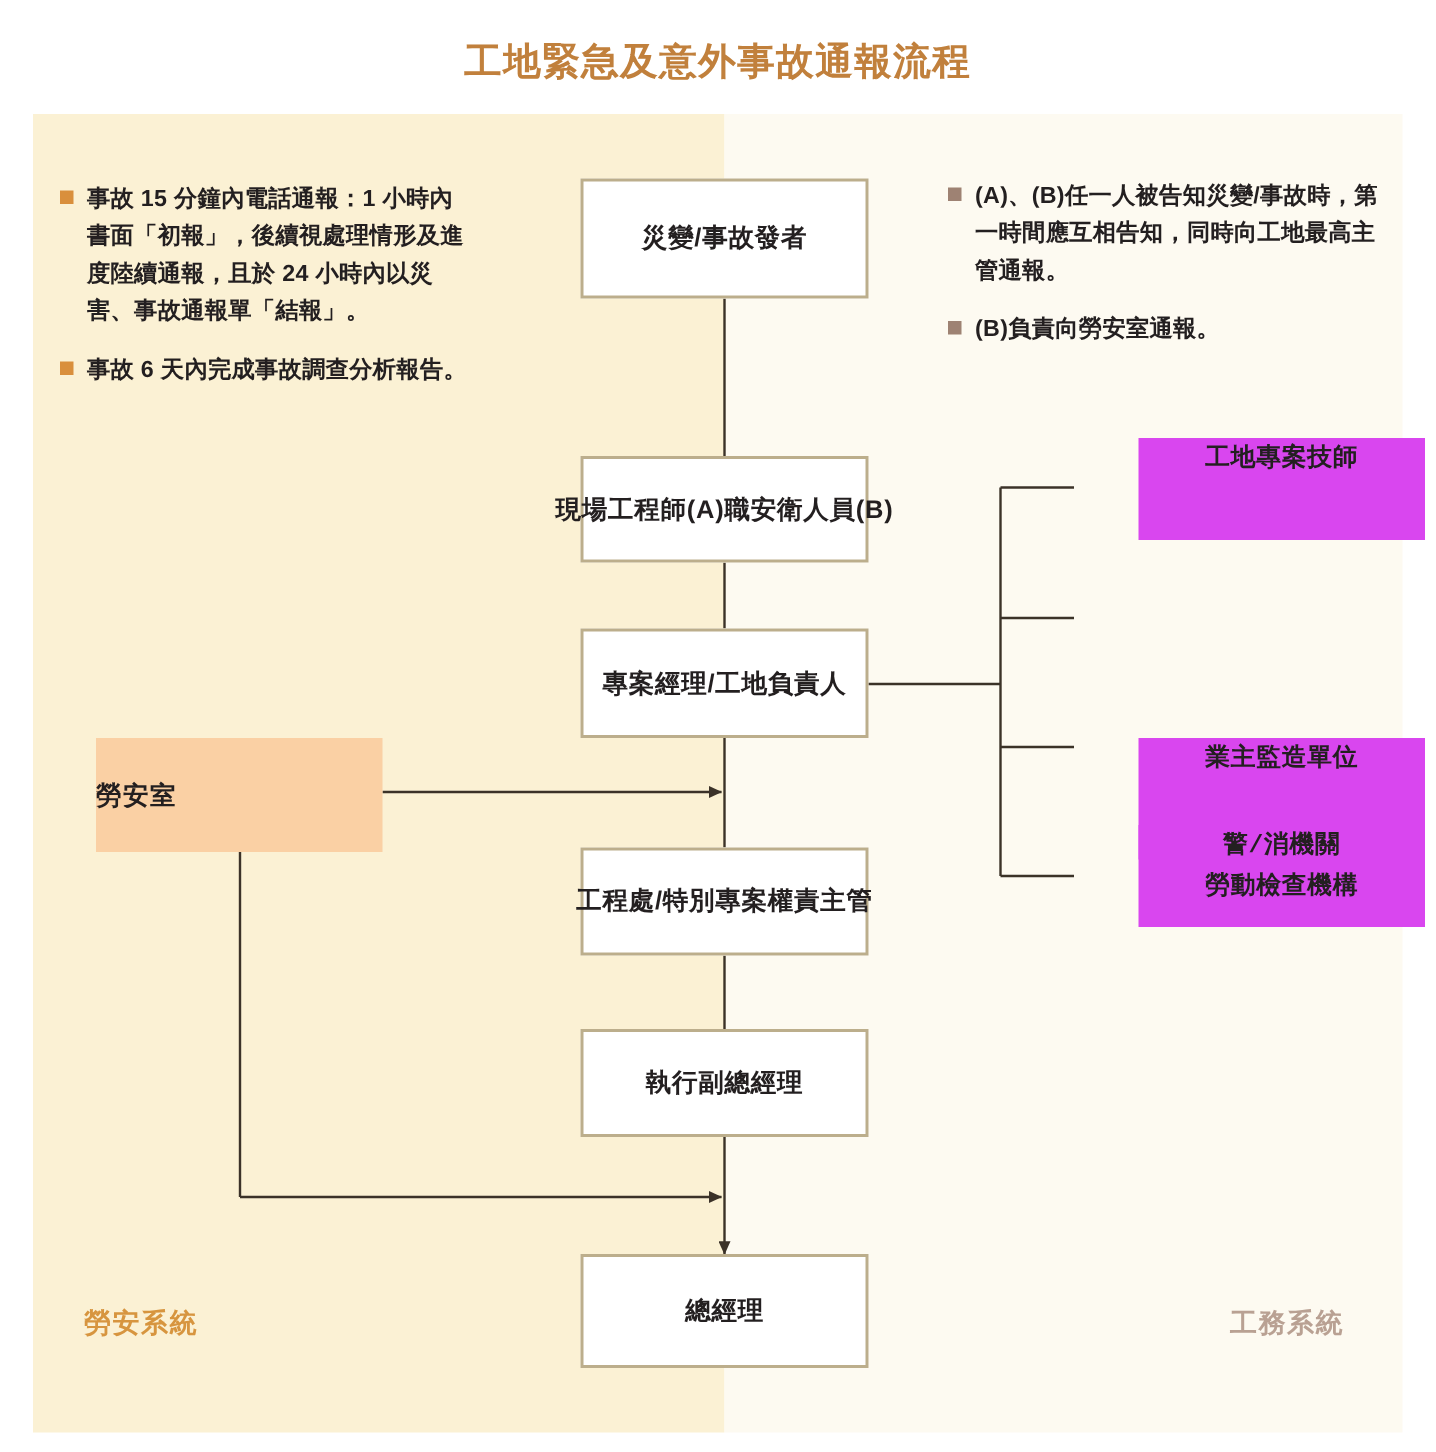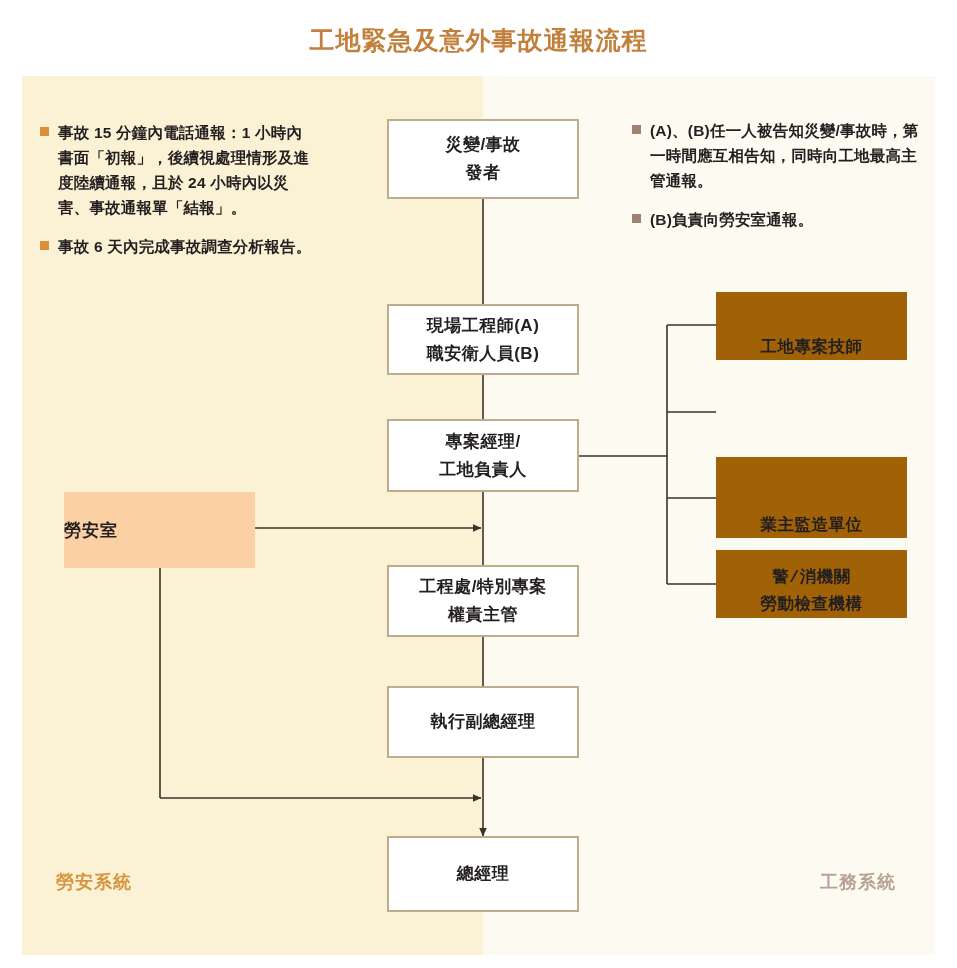--- a/index.html
+++ b/index.html
@@ -39,34 +39,35 @@
   .bullets-right .sq{background:#9E8273;}
 
   
   .sys-label{position:absolute;font-size:18px;font-weight:bold;letter-spacing:1px;}
   .sys-left{left:56px;top:870px;color:#D7953F;}
   .sys-right{left:820px;top:870px;color:#B9A193;}
 
   
   .node{
     position:absolute;background:#FFFFFF;border:2px solid #BCAE8C;
-    display:flex;flex-direction:column;align-items:center;justify-content:center;
+    display:flex;flex-direction:row;align-items:center;justify-content:center;
     box-sizing:border-box;
     font-size:17px;font-weight:bold;color:#231F20;line-height:28px;letter-spacing:0.5px;
     text-align:center;
   }
   .node .ln{display:block;white-space:nowrap;}
 
   
   .pnode{
-    position:absolute;background:#a16207;border:none;
-    display:flex;flex-direction:column;align-items:center;justify-content:flex-end;
+    position:absolute;background:#d946ef;border:none;
+    display:flex;flex-direction:column;align-items:center;justify-content:flex-start;
     box-sizing:border-box;
     font-size:16.5px;font-weight:bold;color:#231F20;line-height:27px;letter-spacing:0.5px;
     text-align:center;
+    margin-left:43px;
   }
   .pnode .ln{display:block;white-space:nowrap;}
 
   
   .onode{
     position:absolute;background:#FAD0A4;border:none;
     display:flex;align-items:center;box-sizing:border-box;
     font-size:17px;font-weight:bold;color:#231F20;letter-spacing:1px;
   }
 
@@ -158,21 +159,21 @@
 
   <div class="node" style="left:387px;top:836px;width:192px;height:76px;">
     <span class="ln">總經理</span>
   </div>
 
   <div class="pnode" style="left:716px;top:292px;width:191px;height:68px;">
     <span class="ln">工地專案技師</span>
   </div>
 
 
-  <div class="pnode" style="left:716px;top:457px;width:191px;height:81px;">
+  <div class="pnode" style="left:716px;top:492px;width:191px;height:81px;">
     <span class="ln">業主監造單位</span>
   </div>
 
   <div class="pnode" style="left:716px;top:550px;width:191px;height:68px;font-family:Liberation Mono, monospace;">
     <span class="ln">警/消機關</span>
     <span class="ln">勞動檢查機構</span>
   </div>
 
   <div class="onode" style="left:64px;top:492px;width:191px;height:76px;">
     <span>勞安室</span>

